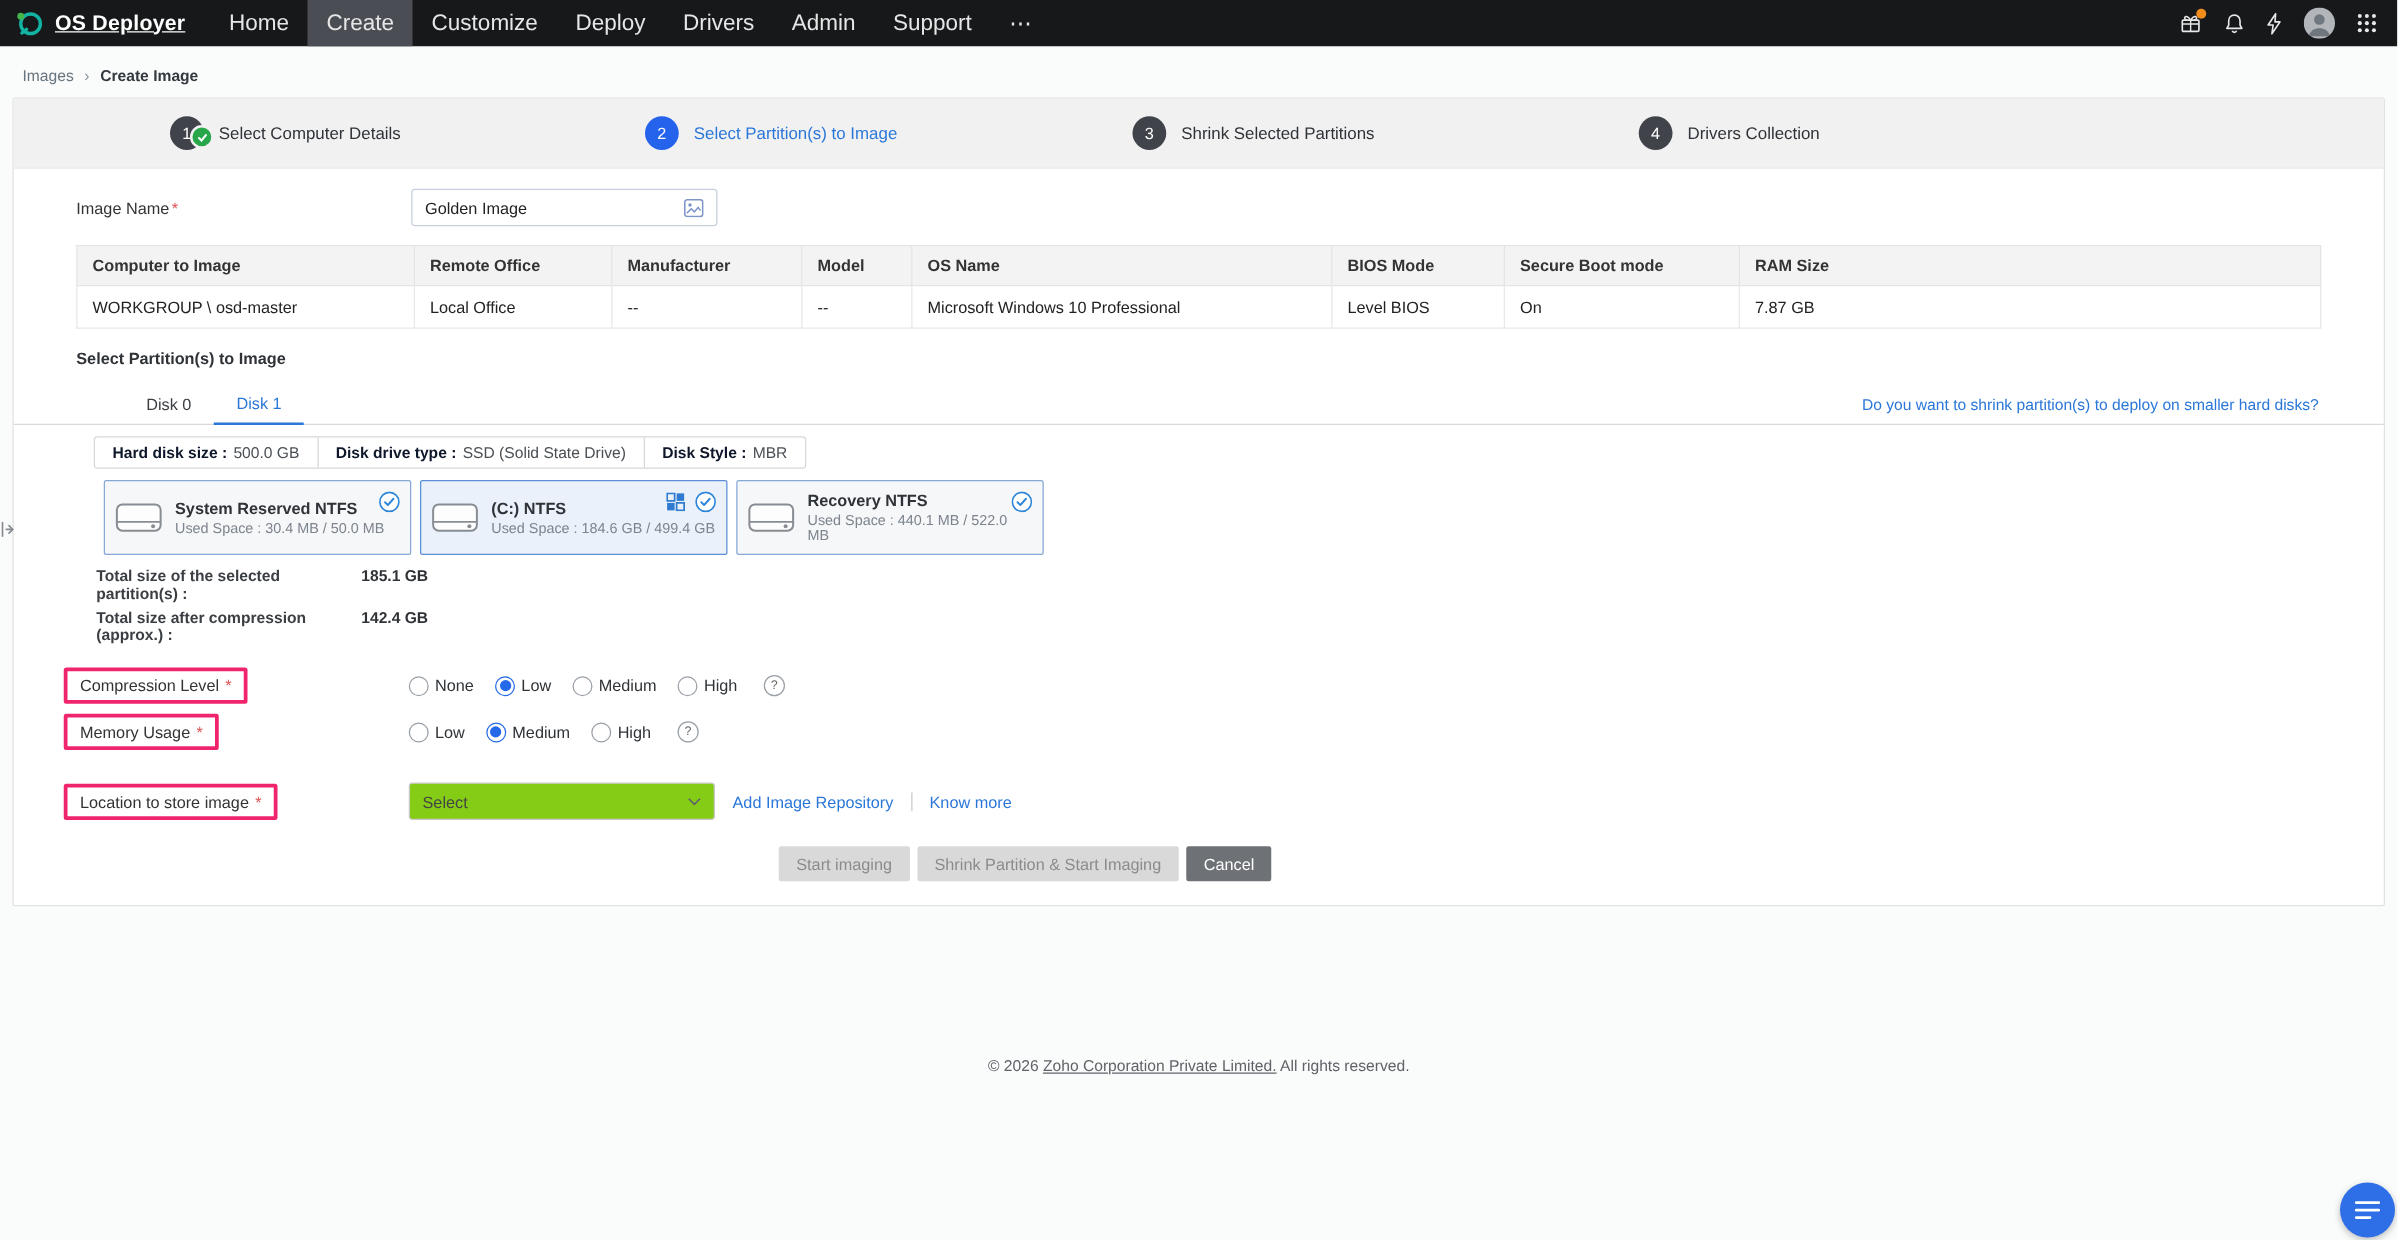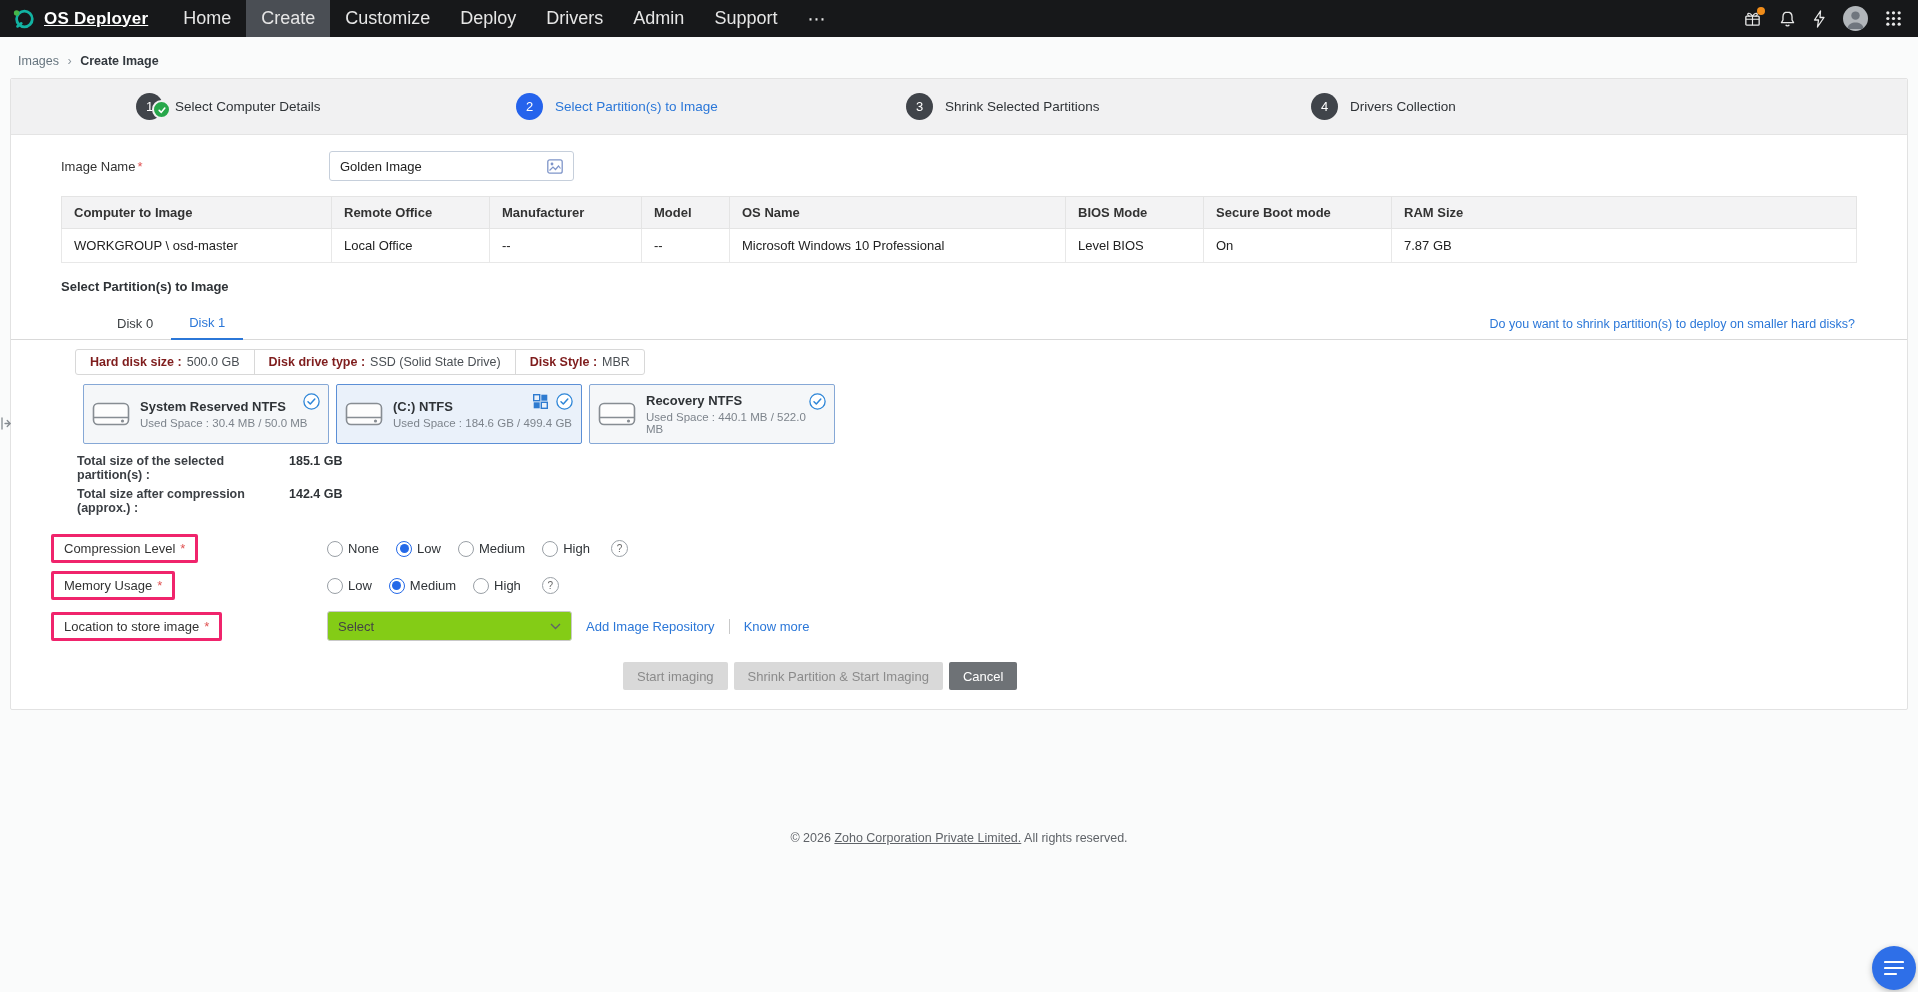--- a/index.html
+++ b/index.html
@@ -50,21 +50,21 @@
   .section-title{margin:16px 0 0 50px;font-weight:bold;font-size:13px;color:#2f3337;}
 
   .tabs-row{margin-top:15px;border-bottom:1px solid #d9d9d9;display:flex;align-items:flex-end;padding-left:88px;position:relative;height:30px;}
   .tab{padding:0 18px 8px;font-size:13px;color:#3c4043;cursor:pointer;}
   .tab.active{color:#2b77d8;border-bottom:2px solid #2b77d8;margin-bottom:-1px;}
   .shrink-link{position:absolute;right:52px;bottom:8px;color:#2b77d8;font-size:12.5px;cursor:pointer;}
 
   .diskinfo{display:inline-flex;border:1px solid #d8d8d8;border-radius:3px;margin:9px 0 0 64px;font-size:12.5px;background:#fff;}
   .diskinfo .seg{padding:5px 14px;display:flex;gap:5px;white-space:nowrap;}
   .diskinfo .seg + .seg{border-left:1px solid #d8d8d8;}
-  .seg b{color:#7f1d1d;} .seg span{color:#4a4f54;}
+  .seg b{color:#0f172a;} .seg span{color:#4a4f54;}
 
   .cards-row{display:flex;gap:7px;margin:9px 0 0 72px;align-items:center;}
   .pcard{width:228px;height:58px;border:1px solid #86a8d6;border-radius:2px;background:#f5f7f9;position:relative;
          display:flex;align-items:center;padding:0 8px;gap:10px;cursor:pointer;}
   .pcard.os{background:#eaf1fa;border-color:#5b8fd6;}
   .pcard .ptitle{font-weight:bold;font-size:13px;color:#2f3337;margin-bottom:3px;}
   .pcard .pused{font-size:11.5px;color:#7d848c;}
   .pcard .checks{position:absolute;top:8px;right:8px;display:flex;gap:8px;align-items:center;}
 
   .totals{margin:10px 0 0 66px;font-size:12.5px;}
@@ -436,21 +436,21 @@
         </span>
         <span class="radio-item">
           <span class="radio"></span>
           <span>High</span>
         </span>
         <span class="help">?</span>
       </span>
     </div>
 
     
-    <div class="opt-row" style="margin-top:11px;">
+    <div class="opt-row" style="margin-top:26px;">
       <span class="opt-label-col">
         <span class="annot">
           <span>Location to store image</span>
             <span class="req">*</span>
         </span>
       </span>
       <div class="select-box">
         <span>Select</span>
         <span style="display:flex;">
           <svg width="11" height="7" viewBox="0 0 11 7">

